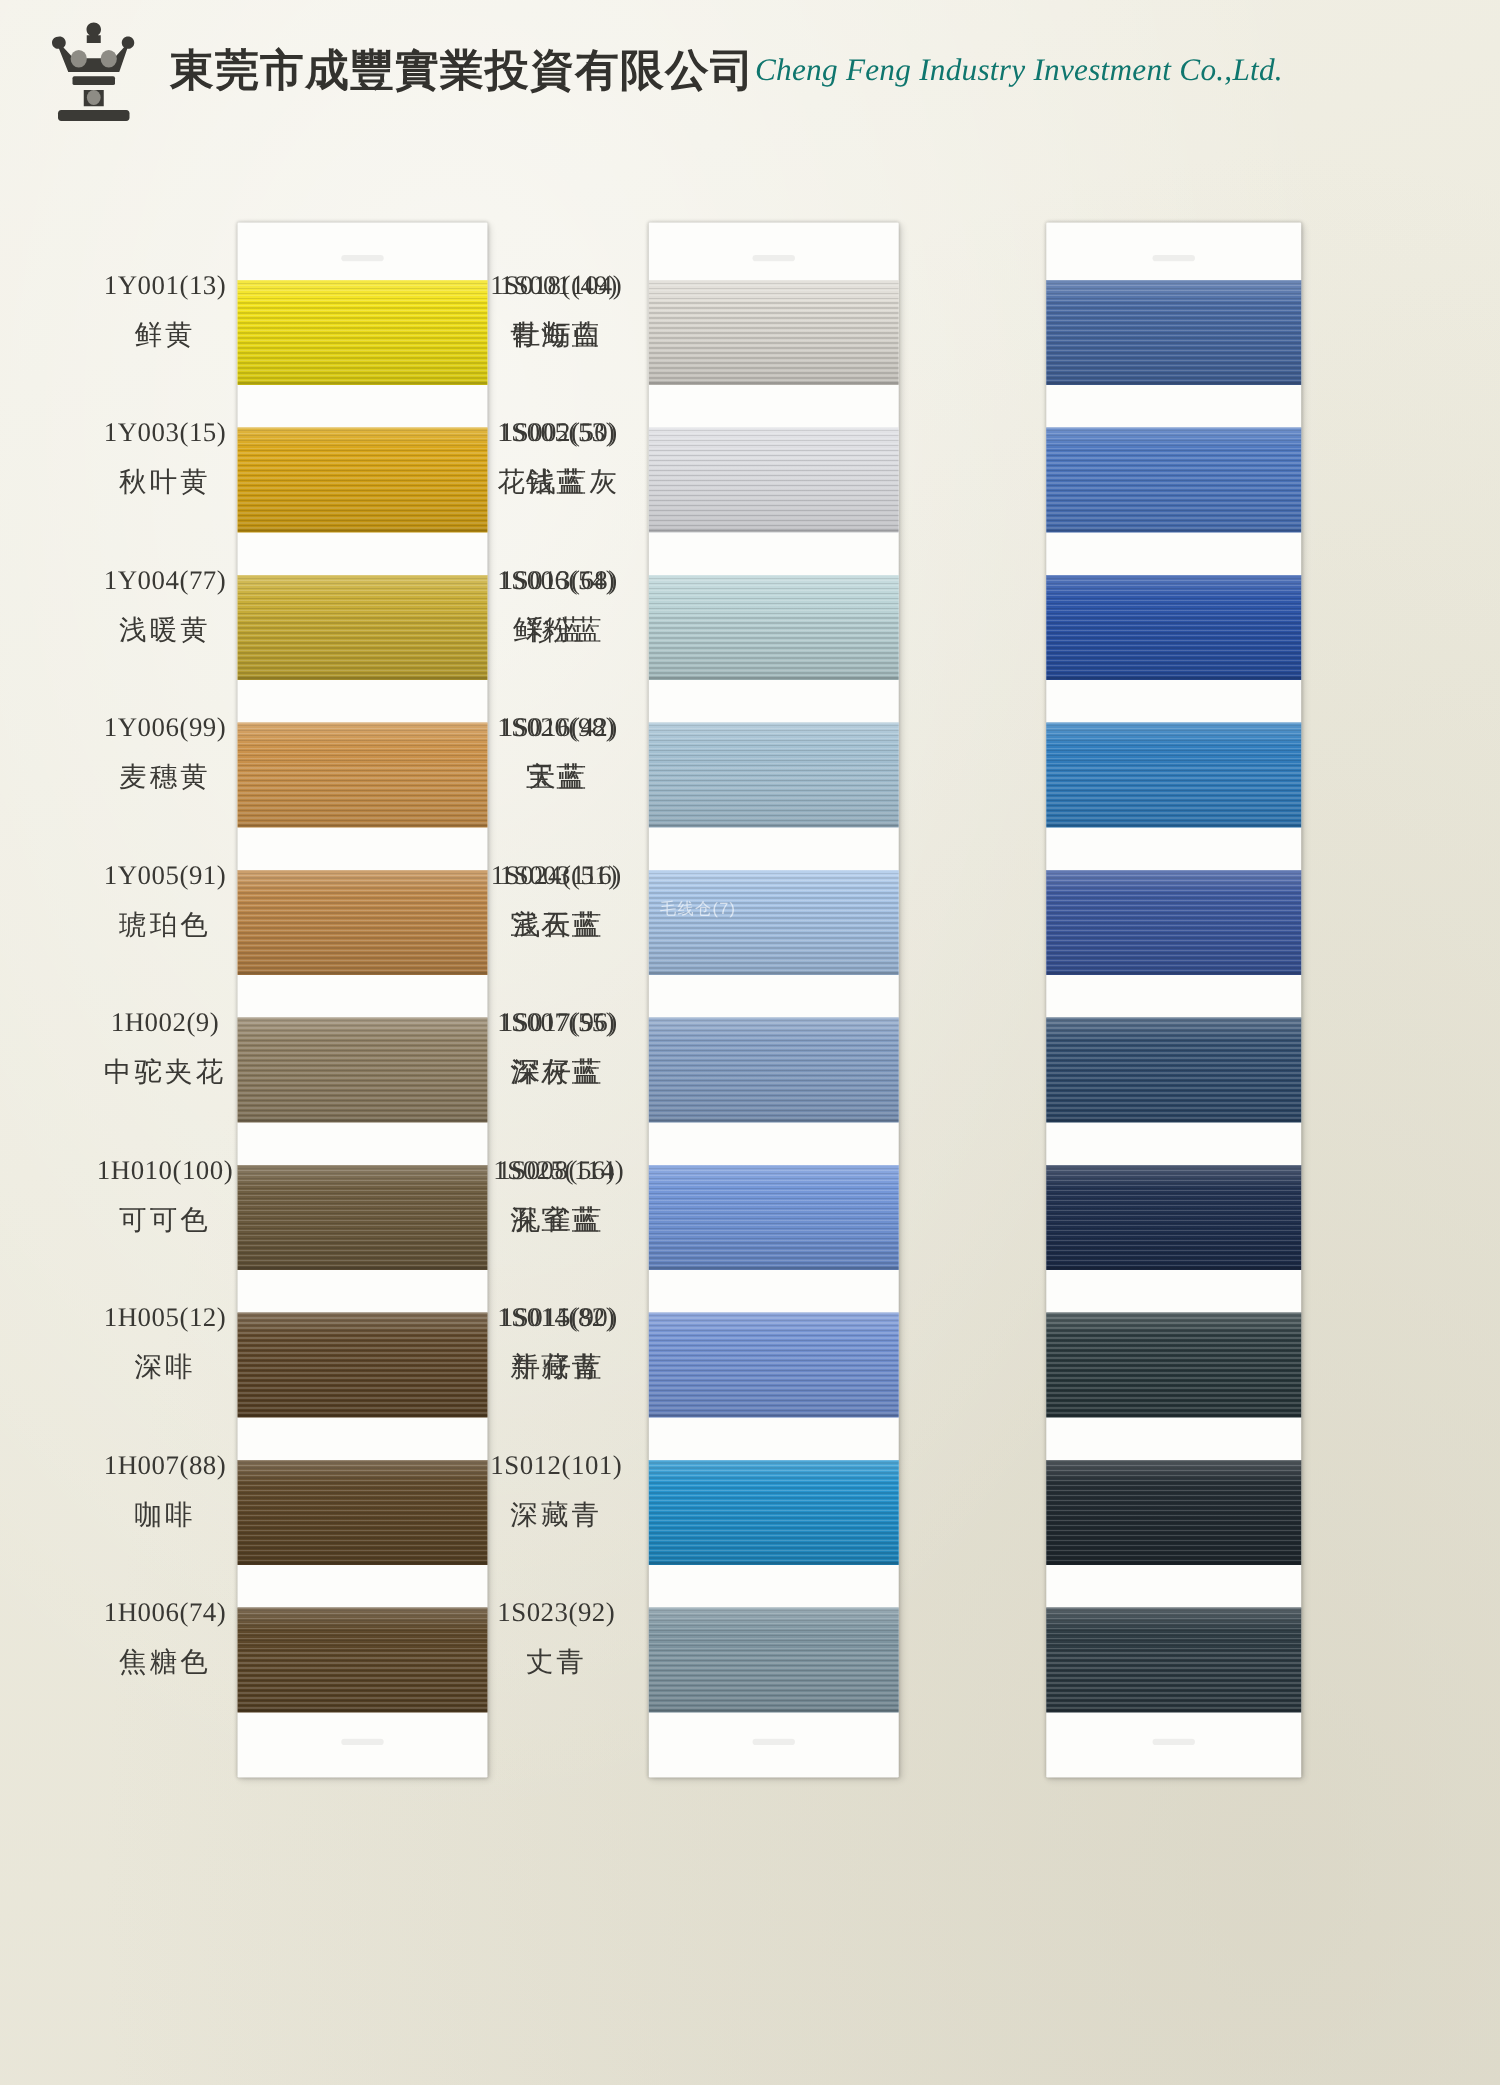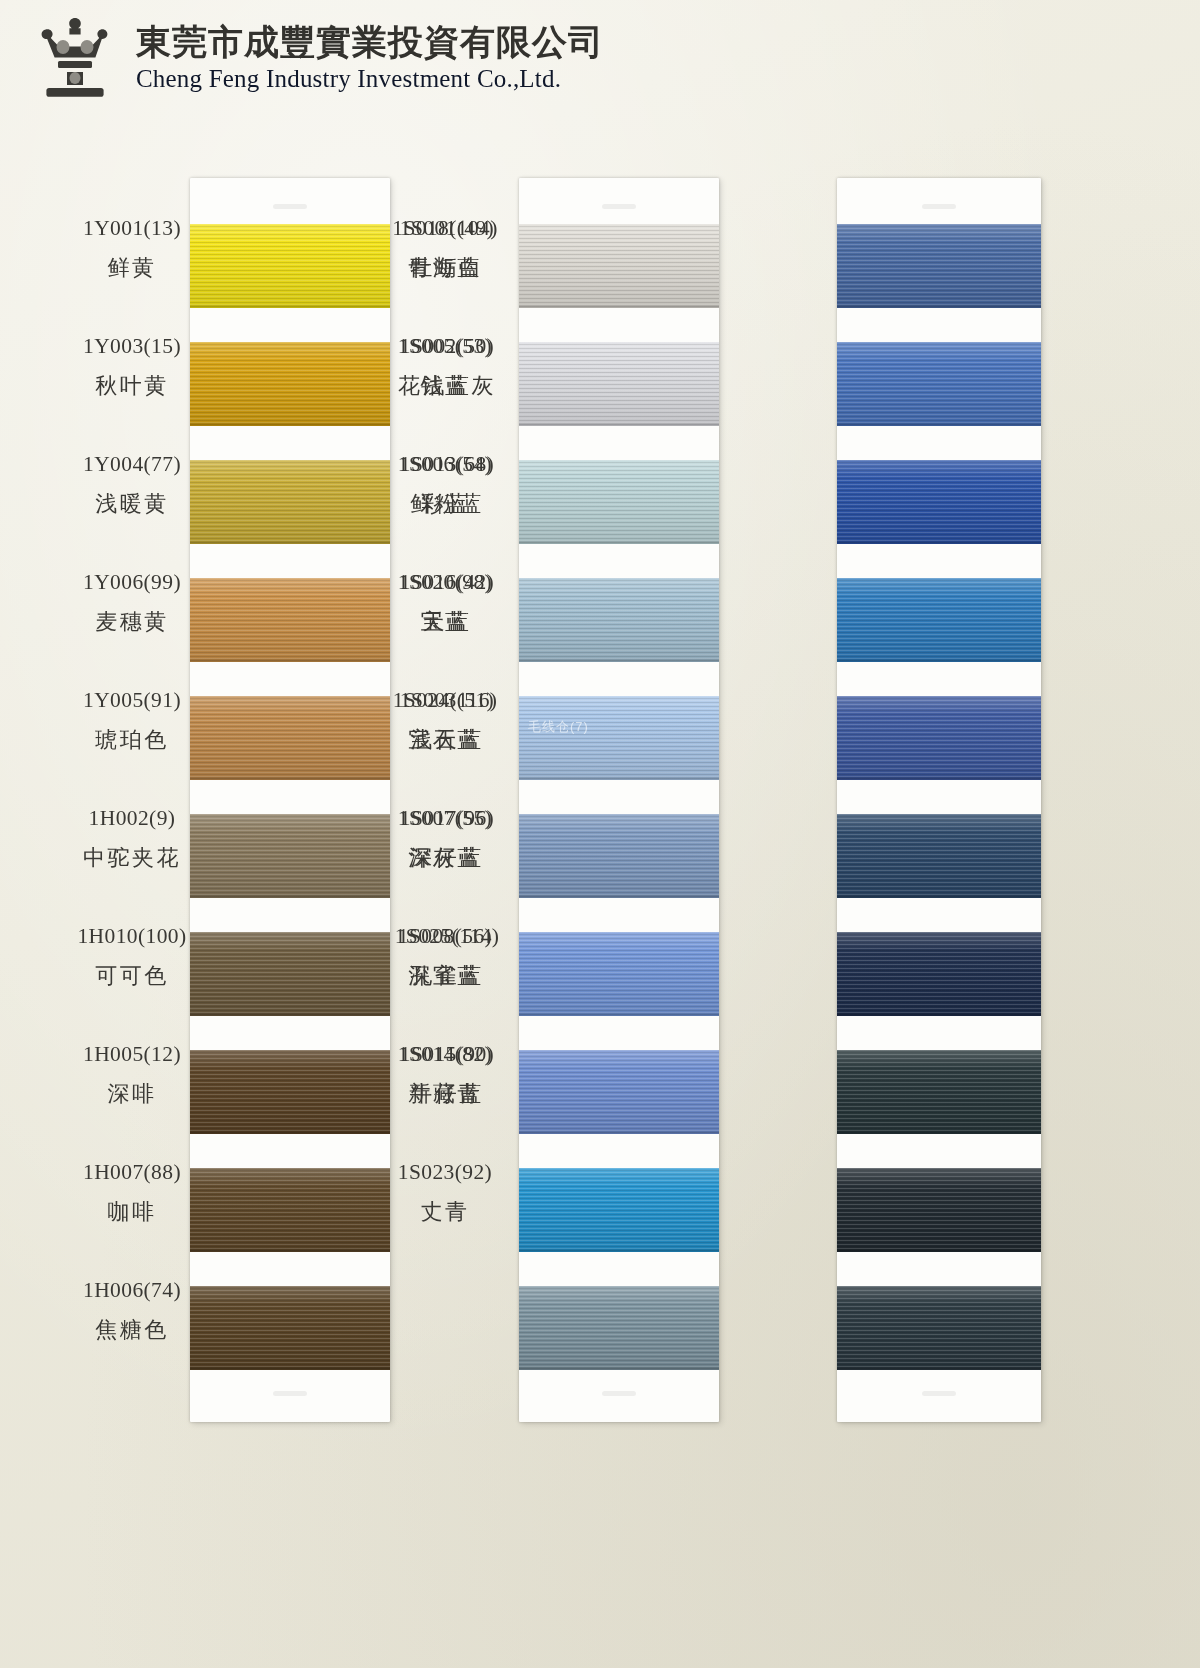--- a/index.html
+++ b/index.html
@@ -38,37 +38,38 @@
   }
   .logo {
     width: 78px;
     height: 84px;
     position: relative;
     flex: none;
   }
   .logo svg { display:block; }
   .company-block {
     display: flex;
-    flex-direction: column;
+    flex-direction: row;
     justify-content: center;
     line-height: 1.08;
   }
   .company-cn {
     font-size: 35px;
     font-weight: bold;
     color: #33322e;
     letter-spacing: 1px;
     font-family: "DejaVu Sans", "Liberation Sans", sans-serif;
   }
   .company-en {
     font-size: 25px;
-    color: #0f172a;
+    color: #0f766e;
     margin-top: 4px;
     letter-spacing: 0.2px;
     font-family: "Liberation Serif", serif;
+    font-style: italic;
   }
 
   
   .chart {
     position: absolute;
     top: 178px;
     left: 16px;
     width: 1200px;
     height: 1300px;
     margin-left: 21px;
@@ -455,20 +456,24 @@
       </div>
       <div class="label-row">
         <div class="lab-code">1S008(56)</div>
         <div class="lab-name">深宝蓝</div>
       </div>
       <div class="label-row">
         <div class="lab-code">1S014(82)</div>
         <div class="lab-name">新藏青</div>
       </div>
       <div class="label-row">
+        <div class="lab-code">1S012(101)</div>
+        <div class="lab-name">深藏青</div>
+      </div>
+      <div class="label-row">
         <div class="lab-code">1S023(92)</div>
         <div class="lab-name">丈青</div>
       </div>
     </div>
   <div class="column c2">
     <div class="card" id="card-2">
         <div class="swatch" style="background: rgb(74, 107, 164);">
           <div class="threads"></div>
           <div class="sheen"></div>
           <div class="edge"></div>

